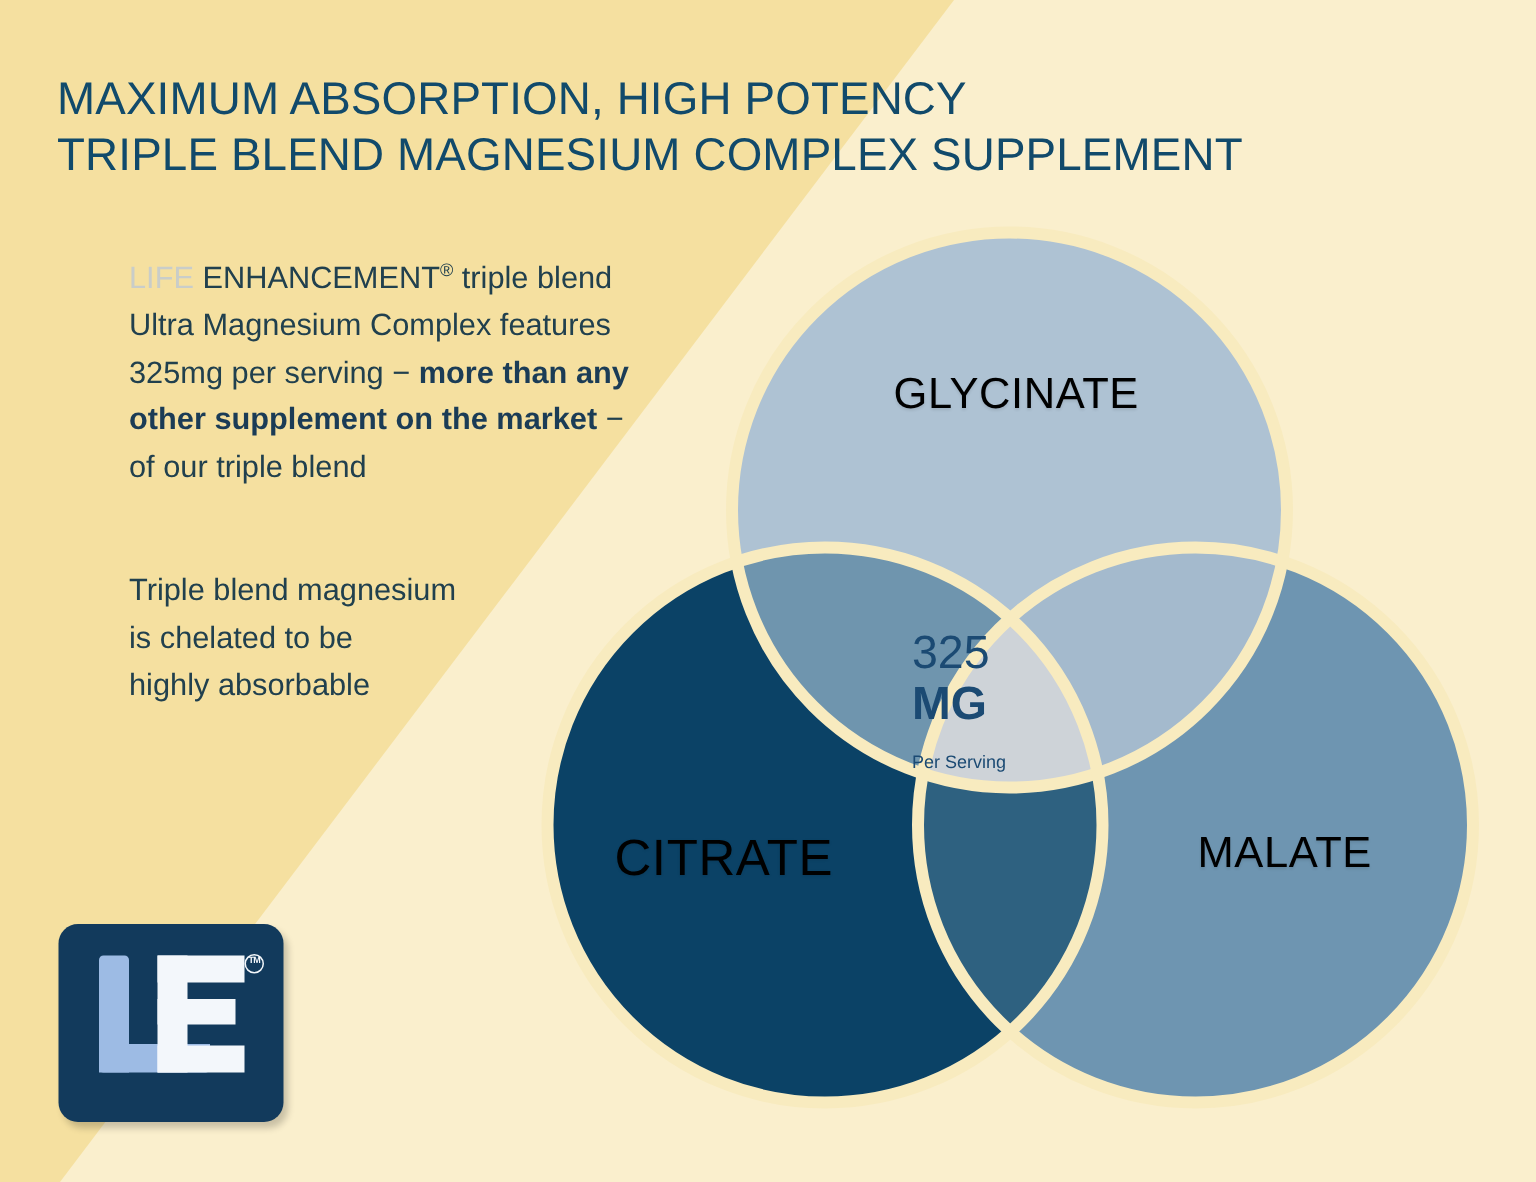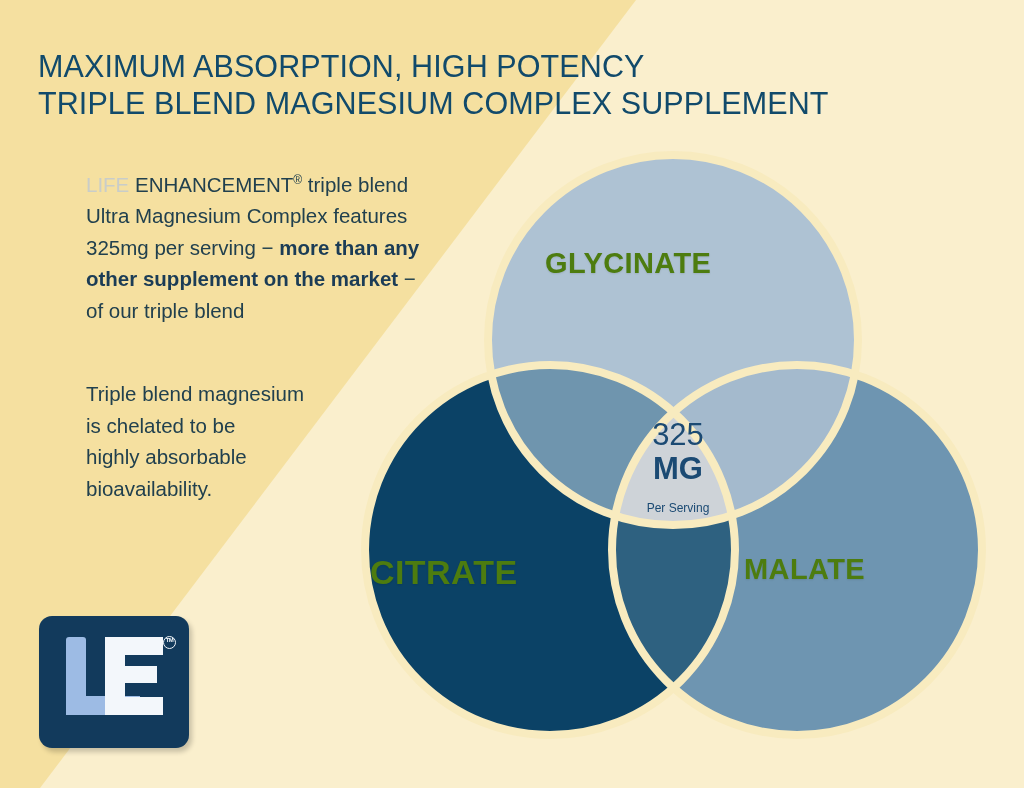--- a/index.html
+++ b/index.html
@@ -83,31 +83,31 @@
     border:1px solid #F3F7FB;border-radius:50%;
     width:11px;height:11px;text-align:center;
     font-weight:bold;
   }
   .logo-tm span{font-size:6px;position:relative;top:-2px;letter-spacing:-.5px;}
 
   
   .venn{position:absolute;left:330px;top:140px;width:690px;height:640px;}
   .venn svg{display:block;}
   .vlabel{
-    position:absolute;color:#4d7c0f;font-weight:bold;
-    letter-spacing:.4px;text-align:left;
+    position:absolute;color:#000000;font-weight:normal;
+    letter-spacing:.4px;text-align:center;
     text-shadow:0 1px 2px rgba(0,0,0,.10);
   }
   #lbl-glycinate{left:545px;top:247px;width:265px;font-size:29px;}
   #lbl-citrate{left:370px;top:553px;width:225px;font-size:34px;}
   #lbl-malate{left:744px;top:553px;width:225px;font-size:29px;}
 
   .center-block{
     position:absolute;left:608px;top:418px;width:140px;
-    text-align:center;color:#1B4A73;
+    color:#1B4A73;
   }
   .center-block .num{font-size:31px;line-height:34px;}
   .center-block .mg{font-size:31px;line-height:34px;font-weight:bold;}
   .center-block .ps{font-size:12px;line-height:22px;margin-top:11px;}
 </style>
 </head>
 <body>
 
 <div id="stage">
 
@@ -124,21 +124,20 @@
     <span class="ln">Ultra Magnesium Complex features</span>
     <span class="ln">325mg per serving − <span class="b">more than any</span></span>
     <span class="ln"><span class="b">other supplement on the market</span> −</span>
     <span class="ln">of our triple blend</span>
   </div>
 
   <div class="copy" id="para2">
     <span class="ln">Triple blend magnesium</span>
     <span class="ln">is chelated to be</span>
     <span class="ln">highly absorbable</span>
-    <span class="ln">bioavailability.</span>
   </div>
 
   <div class="logo">
     <div class="logo-L"></div>
     <div class="logo-Lfoot"></div>
     <div class="logo-Estem"></div>
     <div class="logo-Etop"></div>
     <div class="logo-Emid"></div>
     <div class="logo-Ebot"></div>
     <div class="logo-tm"><span>TM</span></div>

